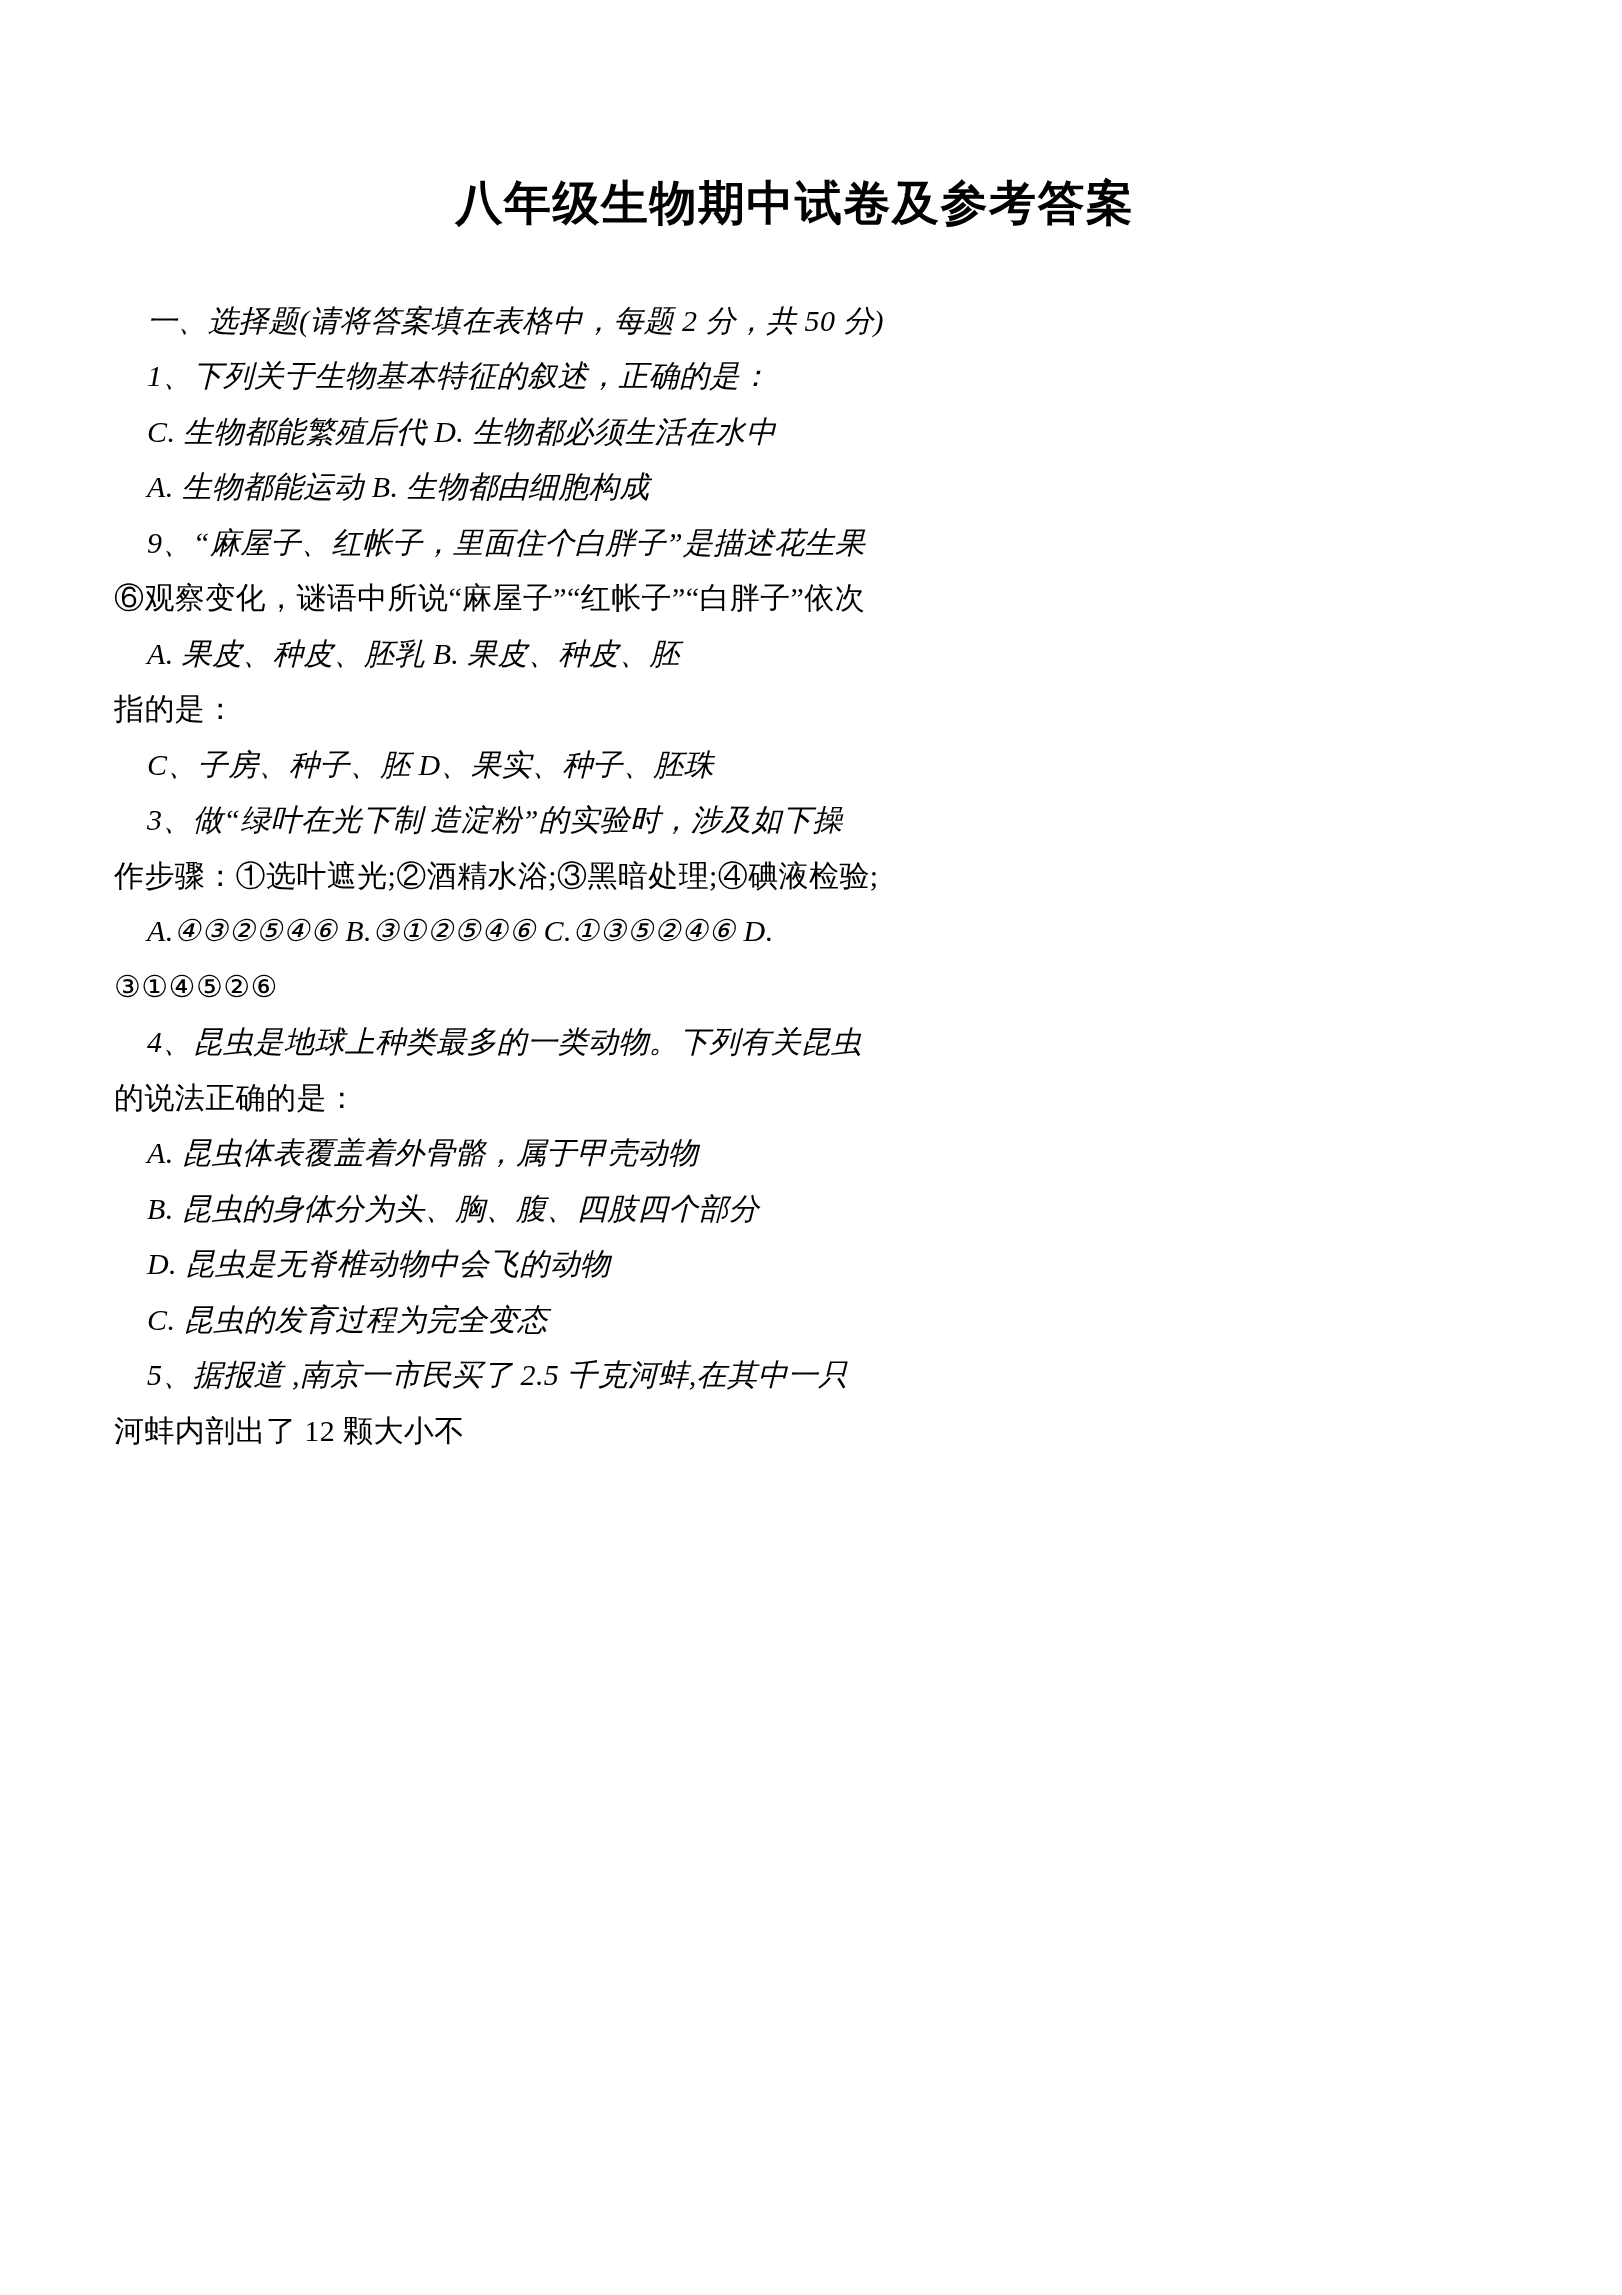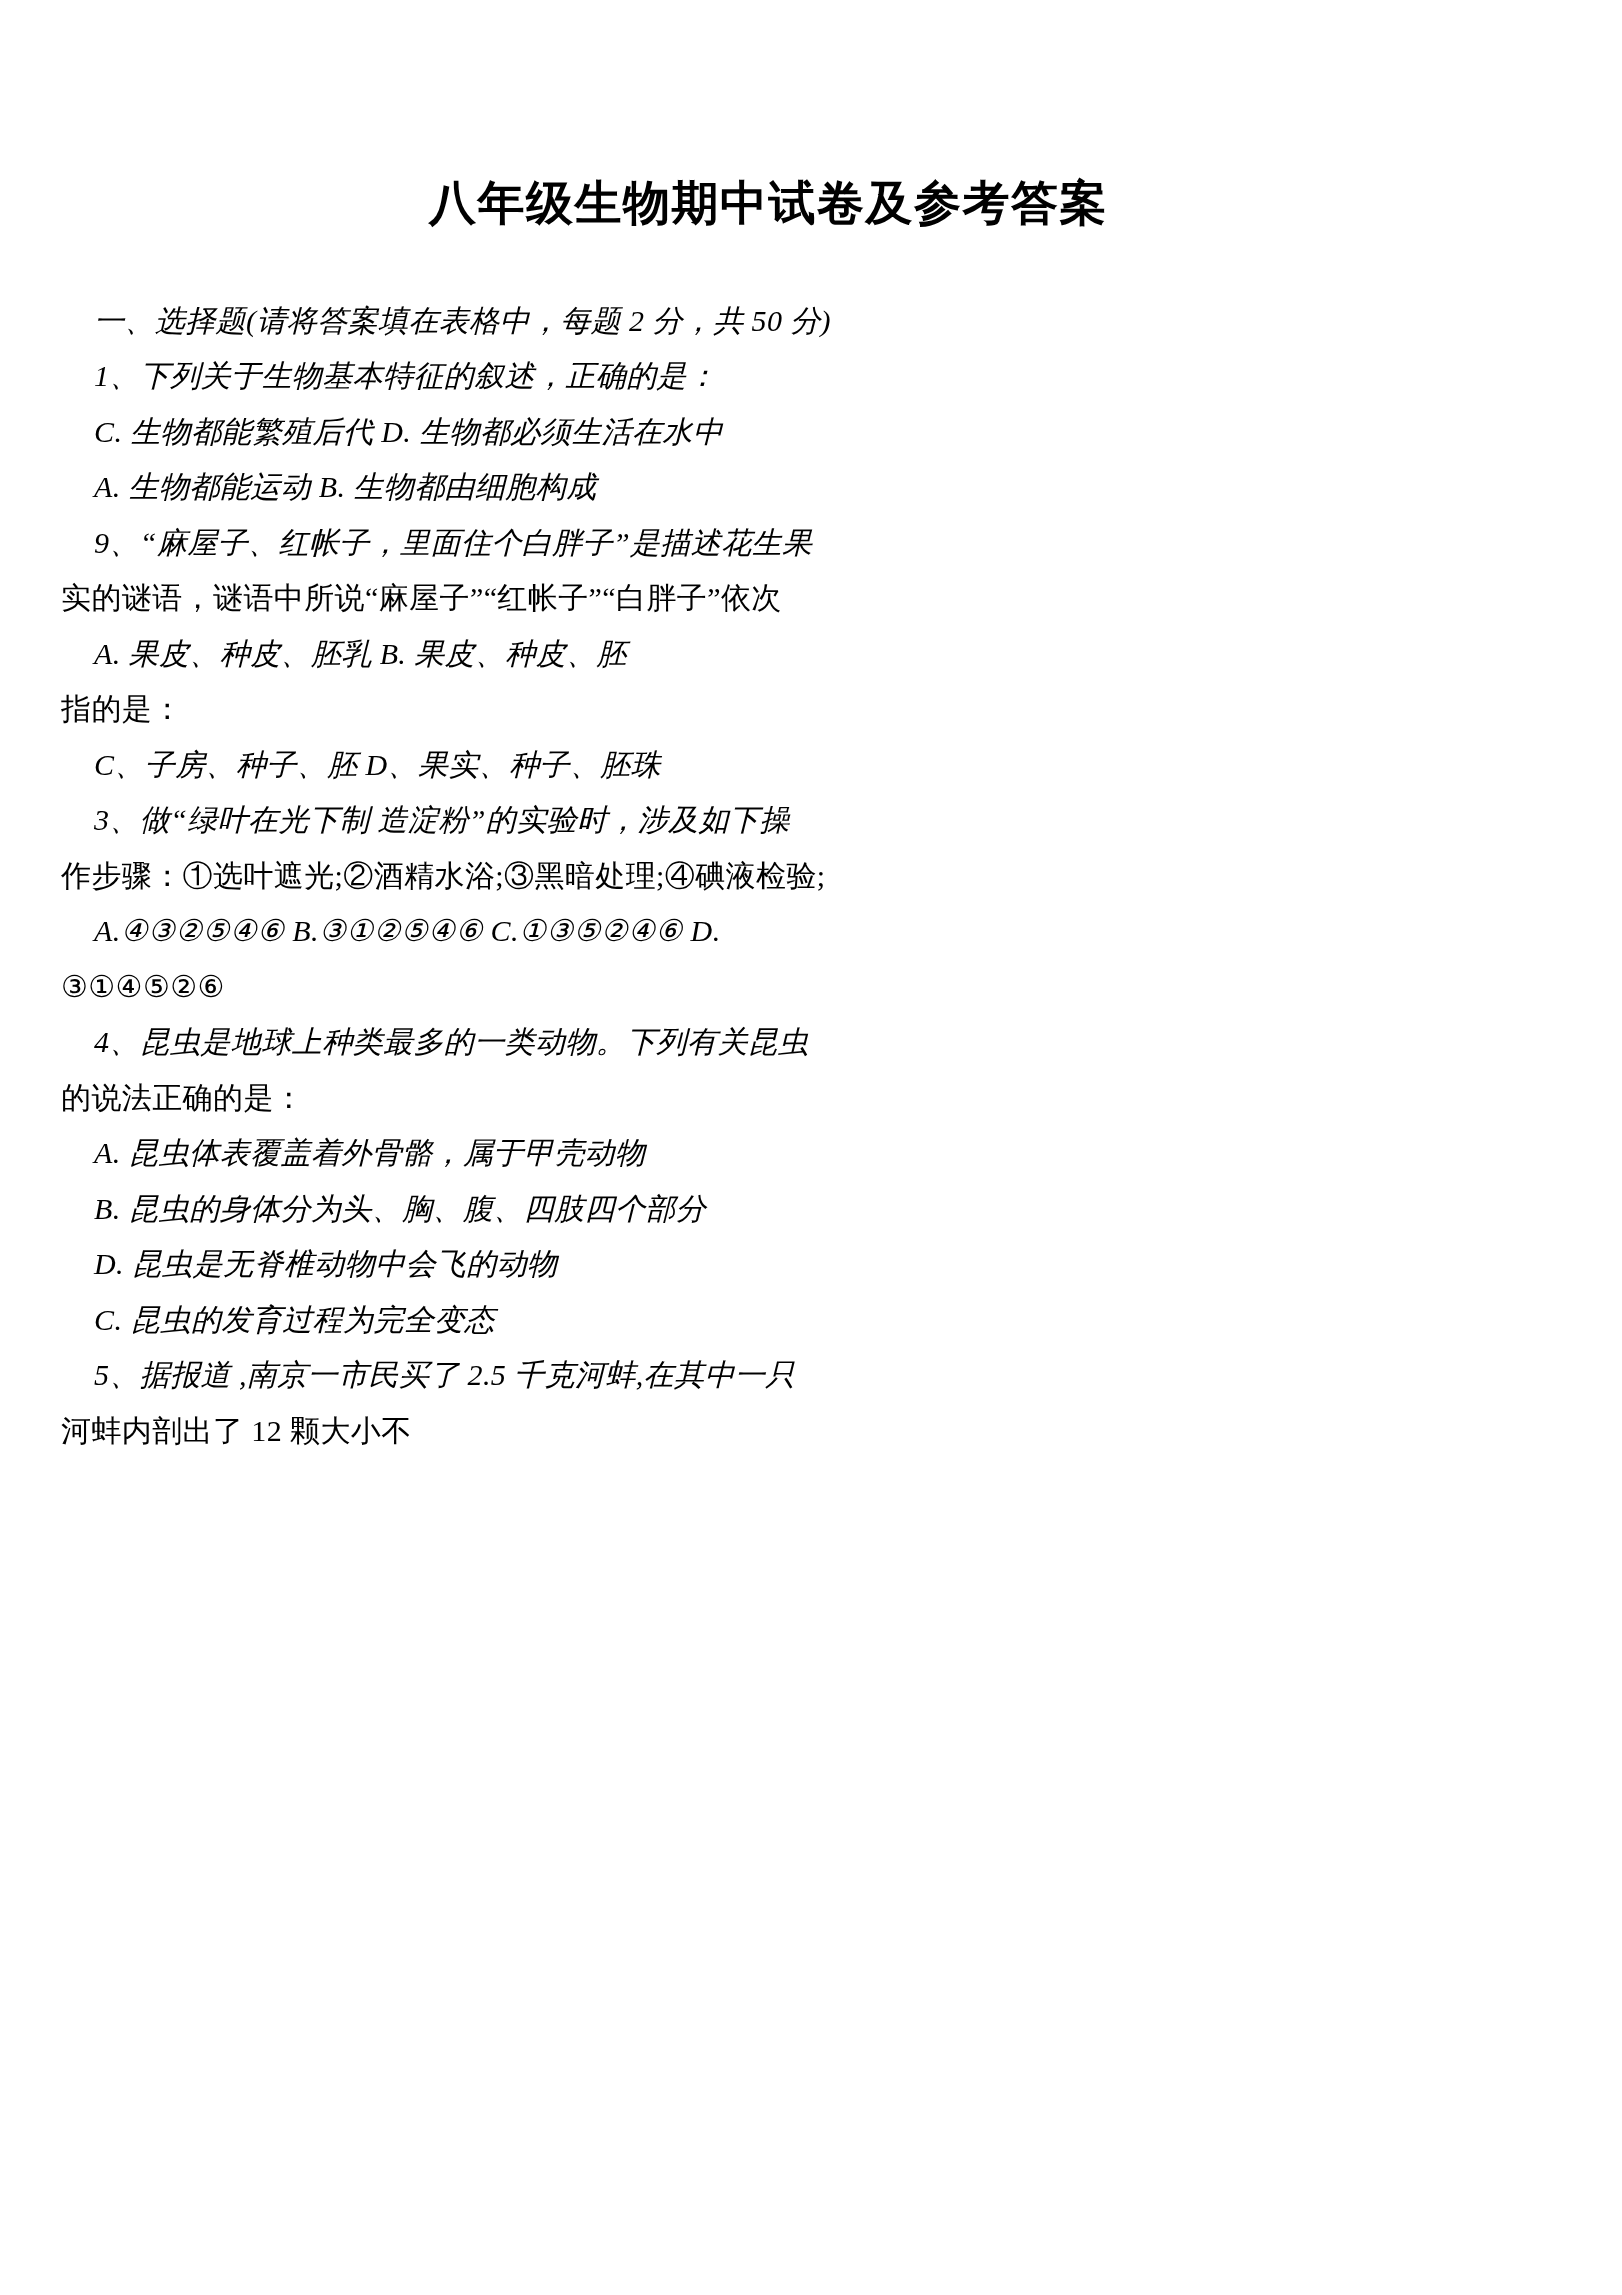--- a/index.html
+++ b/index.html
@@ -11,21 +11,21 @@
     width: 1623px;
     height: 2295px;
     font-family: "Liberation Serif", "DejaVu Serif", serif;
     color: #000000;
     overflow: hidden;
   }
   .page {
     box-sizing: border-box;
     width: 1623px;
     height: 2295px;
-    padding: 174px 147px 0 61px;
+    padding: 174px 147px 0 114px;
     background: #ffffff;
   }
   .doc-title {
     text-align: center;
     font-size: 47px;
     font-weight: bold;
     line-height: 1.25;
     letter-spacing: 1.5px;
     margin: 0 0 60px 0;
     font-family: "Liberation Serif", "DejaVu Serif", serif;
@@ -57,21 +57,21 @@
 
   <div class="body-text">
 
     <p class="para indent">一、选择题(请将答案填在表格中，每题 2 分，共 50 分)</p>
 
     <div>
       <p class="para indent">1、下列关于生物基本特征的叙述，正确的是：</p>
       <p class="para indent">C. 生物都能繁殖后代 D. 生物都必须生活在水中</p>
       <p class="para indent">A. 生物都能运动 B. 生物都由细胞构成</p>
       <p class="para indent">9、“麻屋子、红帐子，里面住个白胖子”是描述花生果</p>
-      <p class="para noindent">实的谜语，谜语中所说“麻屋子”“红帐子”“白胖子”依次</p>
+      <p class="para noindent">⑥观察变化，谜语中所说“麻屋子”“红帐子”“白胖子”依次</p>
       <p class="para indent">A. 果皮、种皮、胚乳 B. 果皮、种皮、胚</p>
       <p class="para noindent">指的是：</p>
       <p class="para indent">C、子房、种子、胚 D、果实、种子、胚珠</p>
       <p class="para indent">3、做“绿叶在光下制 造淀粉”的实验时，涉及如下操</p>
       <p class="para noindent">作步骤：①选叶遮光;②酒精水浴;③黑暗处理;④碘液检验;</p>
       <p class="para indent">A.④③②⑤④⑥ B.③①②⑤④⑥ C.①③⑤②④⑥ D.</p>
       <p class="para noindent">③①④⑤②⑥</p>
       <p class="para indent">4、昆虫是地球上种类最多的一类动物。下列有关昆虫</p>
       <p class="para noindent">的说法正确的是：</p>
       <p class="para indent">A. 昆虫体表覆盖着外骨骼，属于甲壳动物</p>

